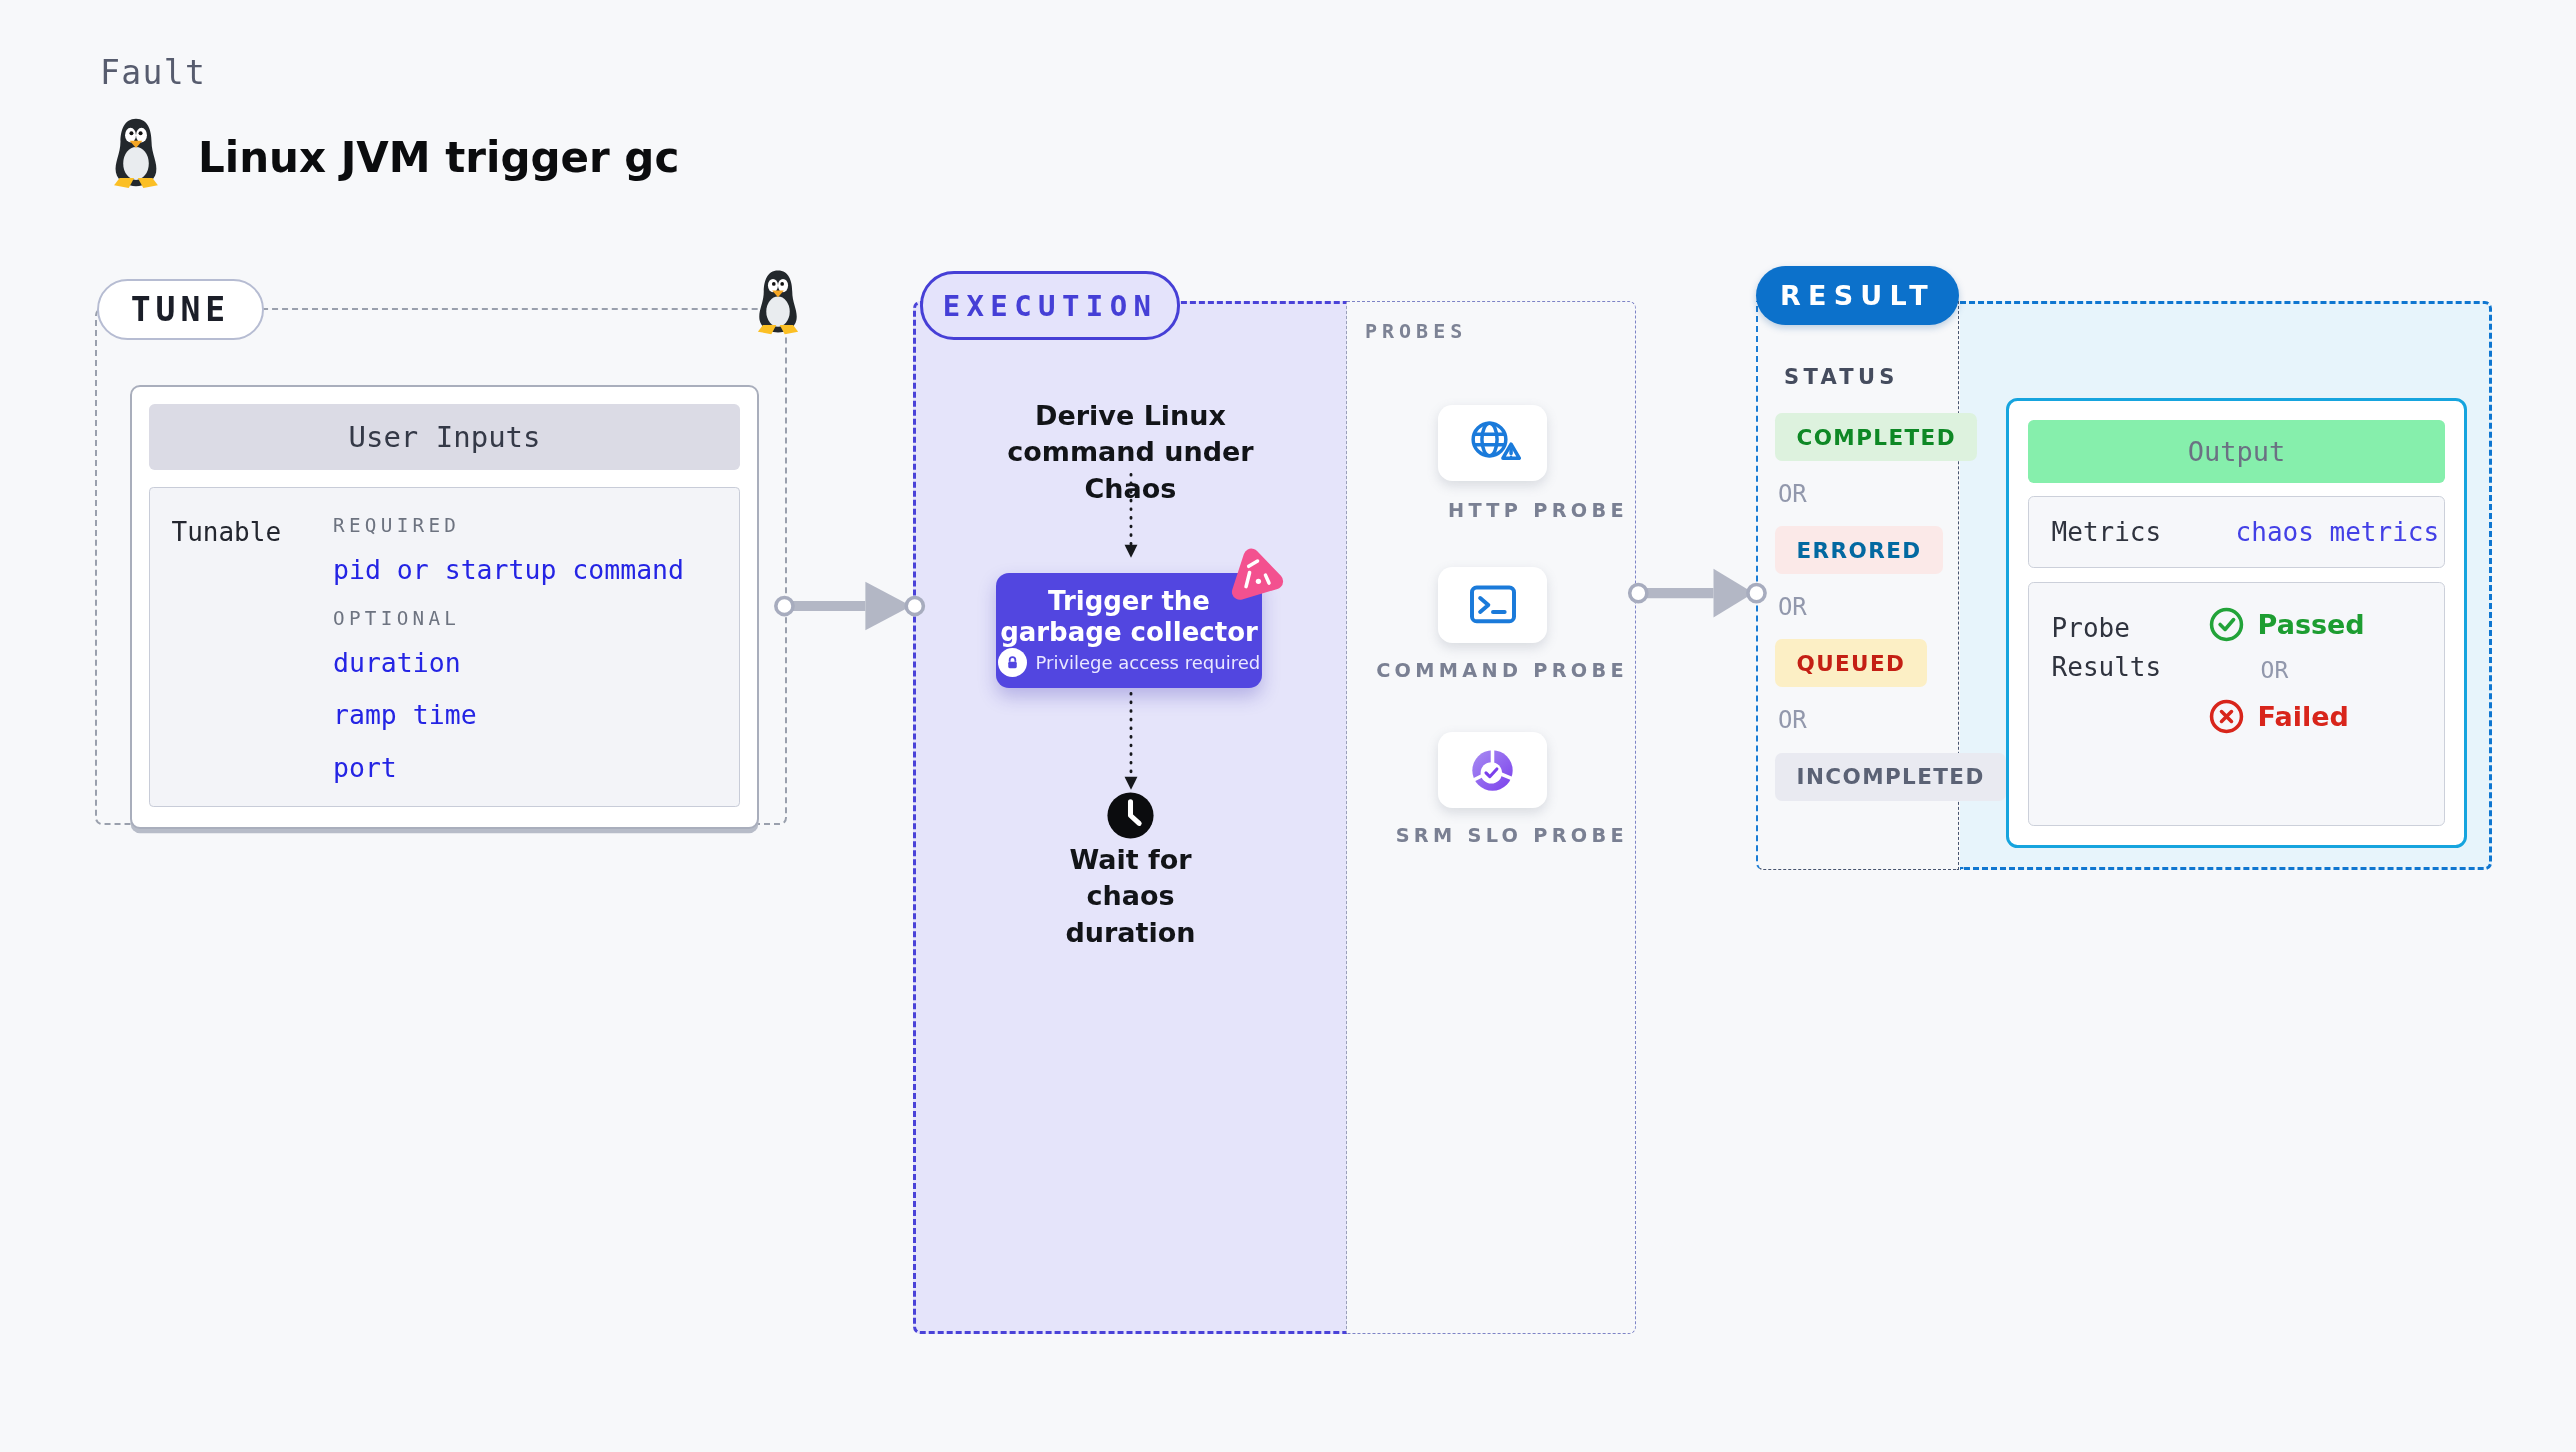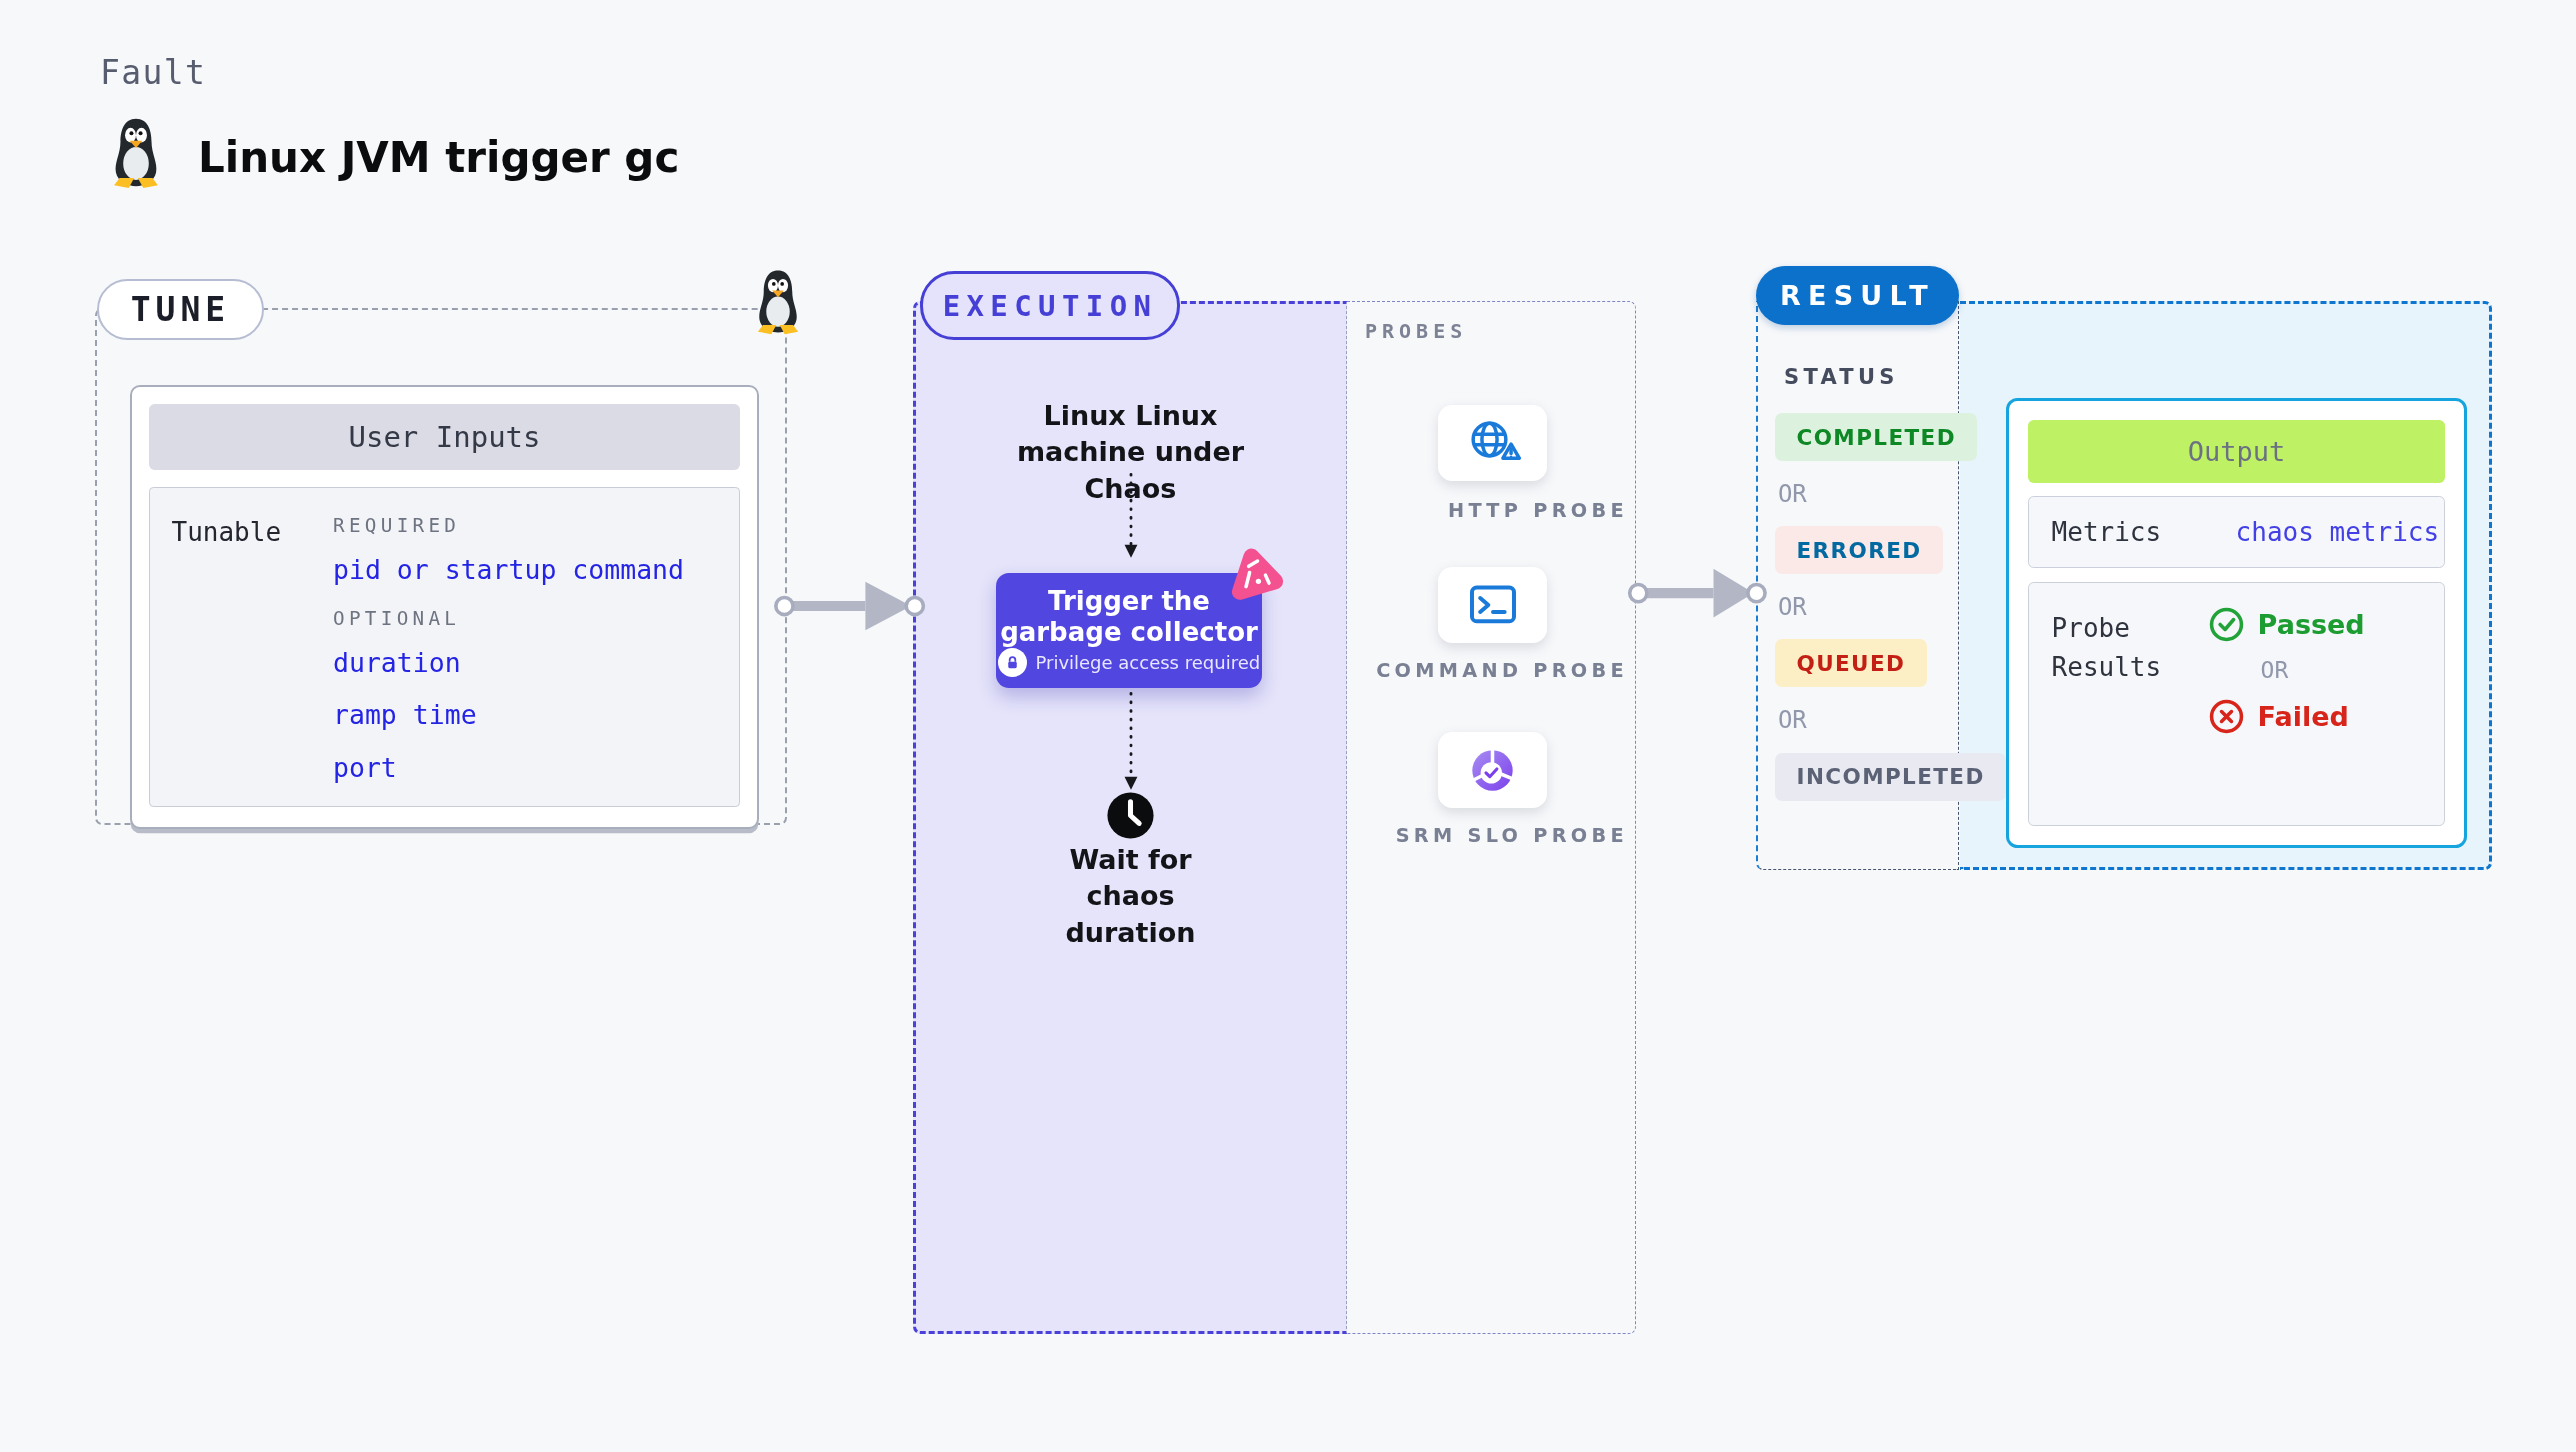--- a/index.html
+++ b/index.html
@@ -66,21 +66,21 @@
                color:#ffffff;letter-spacing:7.2px;z-index:3;box-shadow:0 2.9px 7.2px rgba(10,80,150,.25);}
   .cyan-box{left:1960px;top:301px;width:532px;height:569px;background:#e7f4fb;
             border:3.6px dashed #0f76d0;border-left:none;border-radius:0 7.2px 7.2px 0;box-sizing:border-box;}
   .status-title{left:1784px;top:365px;font-size:21px;font-weight:bold;color:#454c5e;letter-spacing:4.3px;}
   .status-col{left:1775px;top:413px;width:179px;display:flex;flex-direction:column;align-items:flex-start;}
   .badge{font-size:21.5px;font-weight:bold;letter-spacing:1.4px;padding:11.5px 21.5px;border-radius:7.2px;}
   .or-sep{font-size:24px;color:#9298ac;margin:18.6px 2.9px;font-family:"DejaVu Sans Mono","Liberation Mono",monospace;}
 
   .output-panel{left:2006px;top:398px;width:461px;height:450px;background:#ffffff;border:3.6px solid #16a4de;
                 border-radius:11.5px;box-sizing:border-box;z-index:2;}
-  .output-header{position:absolute;left:18.6px;right:18.6px;top:18.6px;height:63px;background:#bef264;border-radius:5.7px;
+  .output-header{position:absolute;left:18.6px;right:18.6px;top:18.6px;height:63px;background:#86efac;border-radius:5.7px;
                  display:flex;align-items:center;justify-content:center;font-size:27px;color:#6b7183;}
   .metrics-row{position:absolute;left:18.6px;right:18.6px;top:95px;height:70px;background:#f6f7fa;
                border:1.4px solid #ccd0da;border-radius:5.7px;display:flex;align-items:center;}
   .metrics-label{font-size:26px;color:#2f333e;margin-left:23px;width:158px;}
   .metrics-link{font-size:26px;color:#4340e6;margin-left:26px;cursor:pointer;text-decoration:none;}
   .proberes-row{position:absolute;left:18.6px;right:18.6px;top:181px;bottom:18.6px;background:#f6f7fa;
                 border:1.4px solid #ccd0da;border-radius:5.7px;}
   .proberes-label{position:absolute;left:23px;top:26px;width:143px;font-size:26px;color:#2f333e;line-height:1.5;}
   .proberes-values{position:absolute;left:179px;top:23px;display:flex;flex-direction:column;align-items:flex-start;}
   .passfail{display:flex;align-items:center;gap:13px;font-size:27px;font-weight:bold;}
@@ -132,21 +132,21 @@
       <a class="param-link mono">ramp time</a>
       <a class="param-link mono">port</a>
     </div>
   </div>
 </div>
 
 <div class="abs exec-box"></div>
 <div class="abs probes-box"></div>
 <div class="abs exec-pill mono">EXECUTION</div>
 
-<div class="abs derive-text">Linux Linux machine under Chaos</div>
+<div class="abs derive-text">Derive Linux command under Chaos</div>
 
 <svg class="abs dotted-arrow" style="left:1118px;top:473px;" width="26" height="89" viewBox="0 0 36 124">
   <line x1="18" y1="2" x2="18" y2="100" stroke="#16181c" stroke-width="4" stroke-dasharray="1 11" stroke-linecap="round"></line>
   <polygon points="9,100 27,100 18,118" fill="#16181c"></polygon>
 </svg>
 
 <div class="abs trigger-card">
   <div class="trigger-text">Trigger the garbage collector</div>
   <div class="privilege-row">
     <span class="lock-circle">

